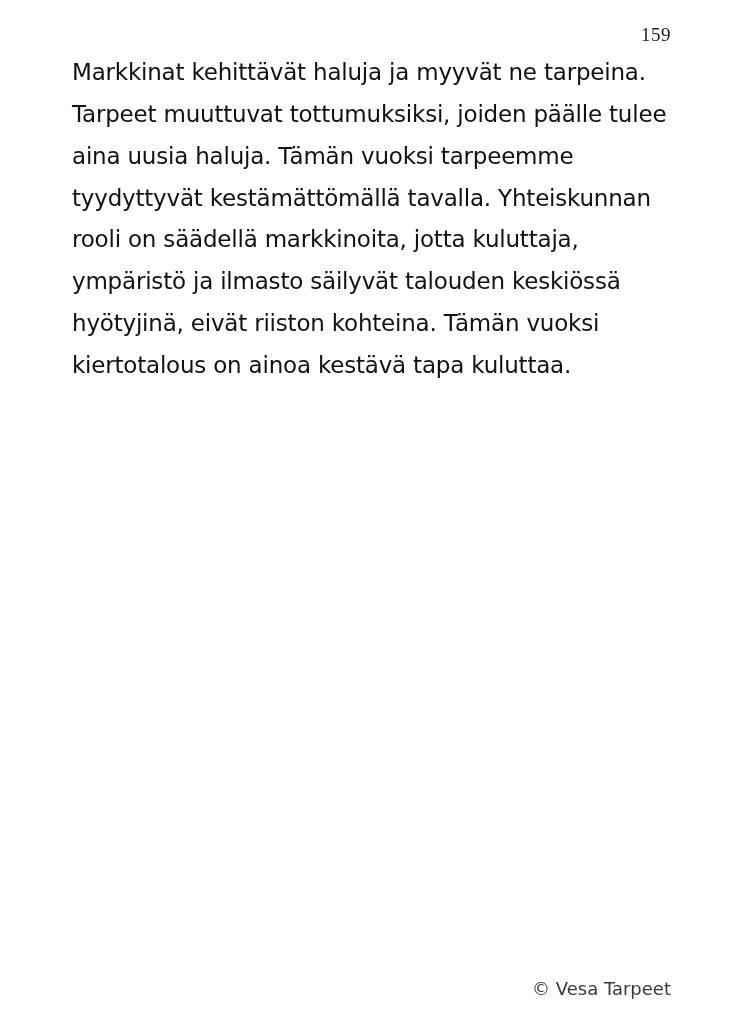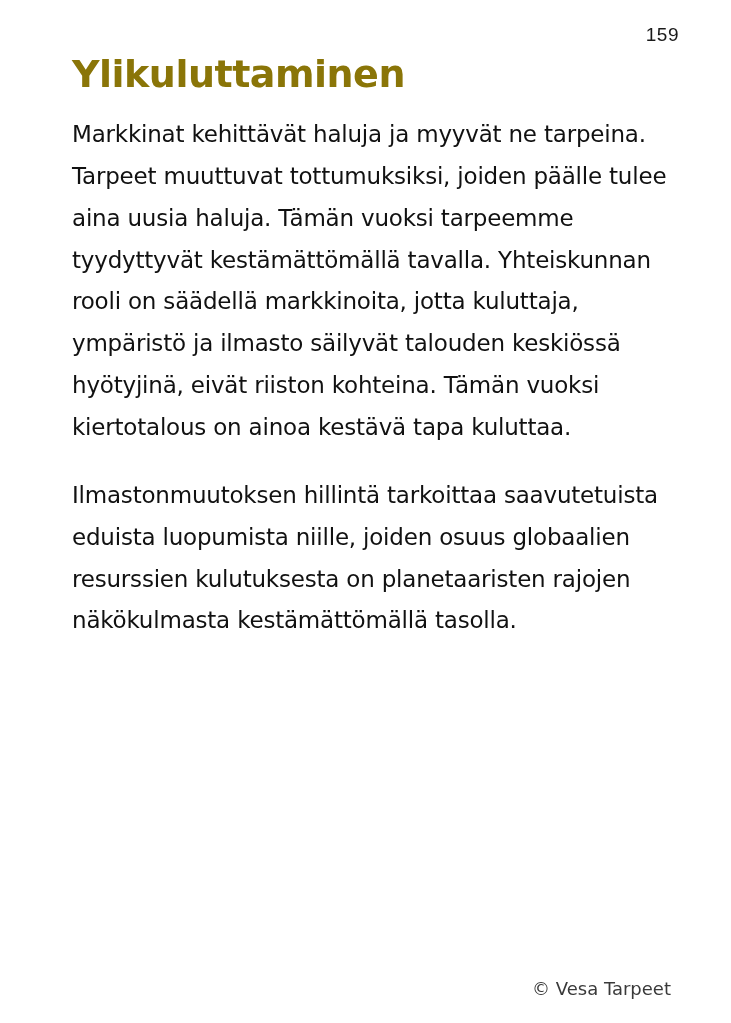--- a/index.html
+++ b/index.html
@@ -16,24 +16,24 @@
   }
   .page {
     position: relative;
     width: 731px;
     height: 1023px;
     box-sizing: border-box;
   }
   .page-number {
     position: absolute;
     top: 24px;
-    right: 52px;
+    right: 60px;
     font-size: 19px;
     color: #1a1a1a;
-    font-family: Liberation Sans, sans-serif;
+    font-family: Liberation Serif, serif;
     letter-spacing: 0.5px;
   }
   .content {
     position: absolute;
     top: 52px;
     left: 72px;
     right: 42px;
   }
   .title {
     font-size: 38px;
@@ -65,23 +65,21 @@
 </style>
 </head>
 <body>
 
 <div class="page">
 
   <div class="page-number">159</div>
 
   <div class="content">
 
-    <h1 class="title">Ylikuluttaminen</h1>
 
     <p class="para">Markkinat kehittävät haluja ja myyvät ne tarpeina. Tarpeet muuttuvat tottumuksiksi, joiden päälle tulee aina uusia haluja. Tämän vuoksi tarpeemme tyydyttyvät kestämättömällä tavalla. Yhteiskunnan rooli on säädellä markkinoita, jotta kuluttaja, ympäristö ja ilmasto säilyvät talouden keskiössä hyötyjinä, eivät riiston kohteina. Tämän vuoksi kiertotalous on ainoa kestävä tapa kuluttaa.</p>
 
-    <p class="para">Ilmastonmuutoksen hillintä tarkoittaa saavutetuista eduista luopumista niille, joiden osuus globaalien resurssien kulutuksesta on planetaaristen rajojen näkökulmasta kestämättömällä tasolla.</p>
 
   </div>
 
   <div class="credit">© Vesa Tarpeet</div>
 
 </div>
 
 </body></html>

